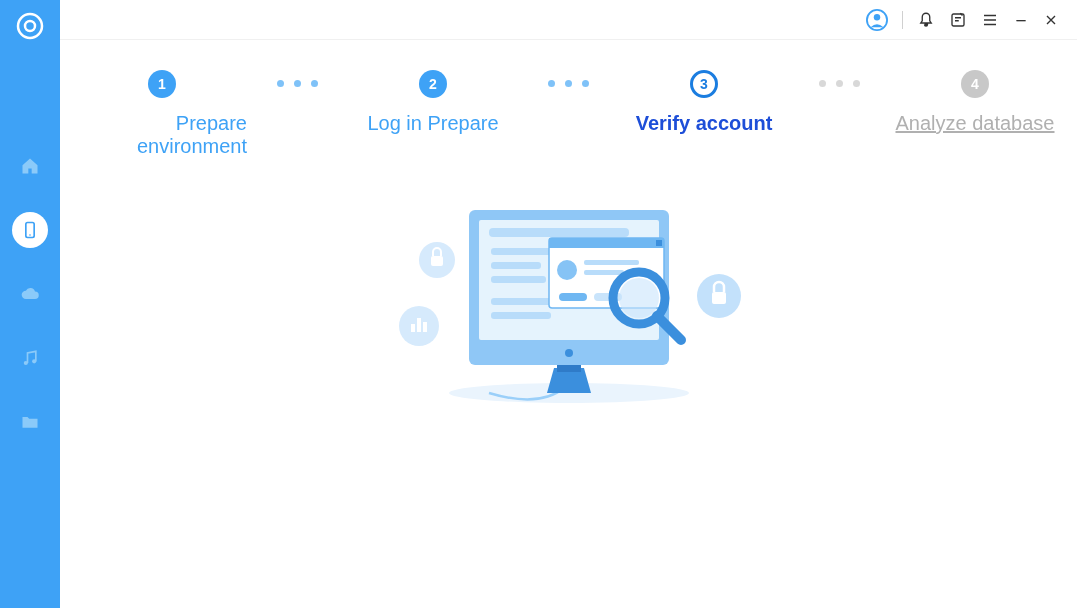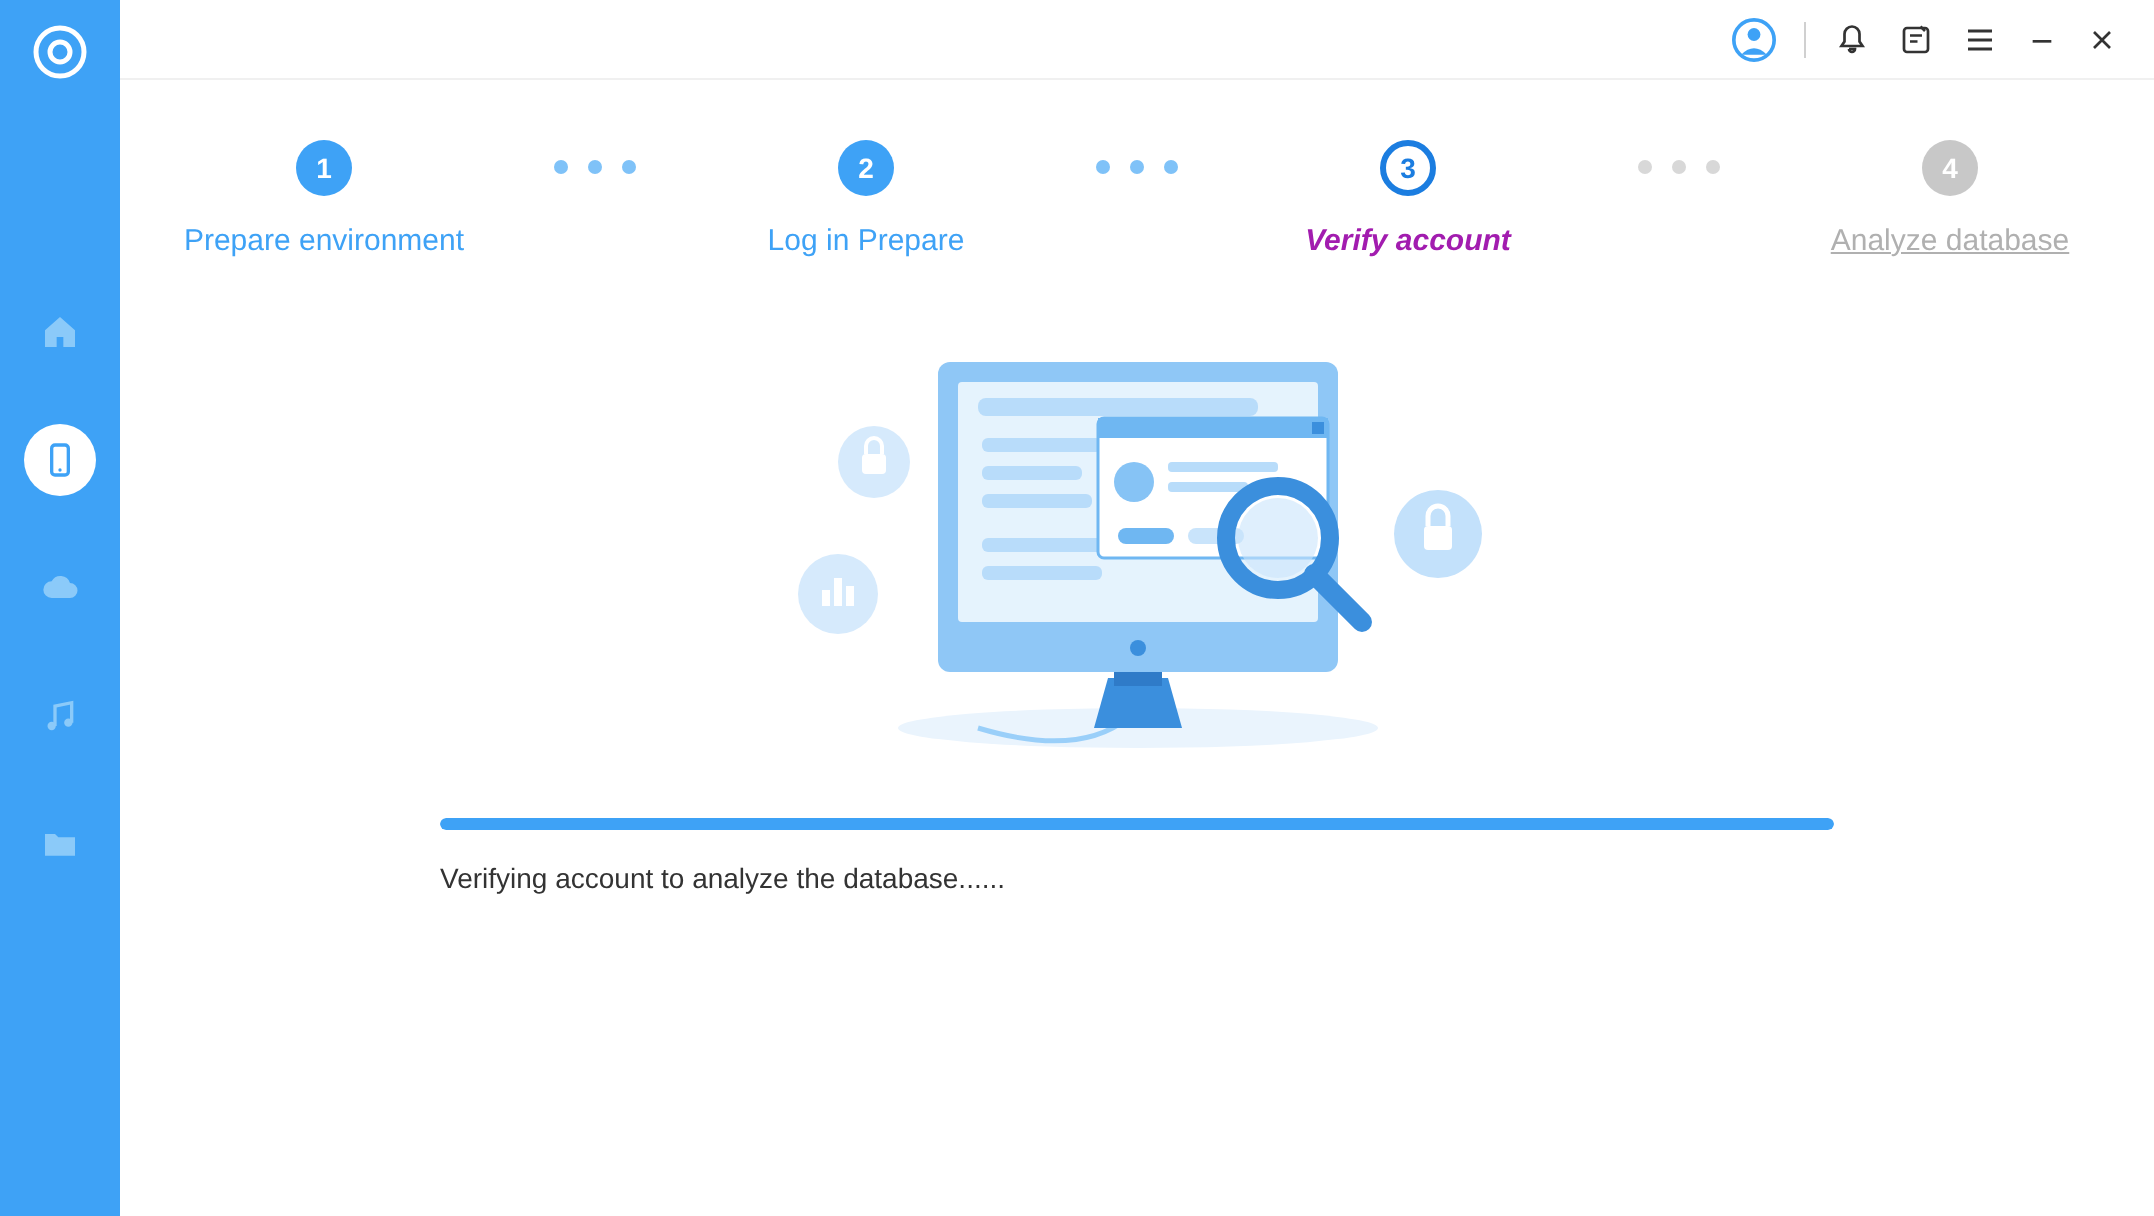--- a/index.html
+++ b/index.html
@@ -94,25 +94,25 @@
       background: #fff;
       border: 3px solid #1B7DE0;
       color: #1B7DE0;
       font-weight: 700;
     }
     .step-circle.pending {
       background: #C8C8C8;
       color: #fff;
     }
     .step-label {
-      font-size: 15px;
-      text-align: left;
+      font-size: 20px;
+      text-align: right;
     }
     .step-label.completed { color: #3EA2F6; }
-    .step-label.active { color: #a21caf; font-weight: 700; font-style: italic; }
+    .step-label.active { color: #1d4ed8; font-weight: 700; }
     .step-label.pending { color: #B0B0B0; text-decoration: underline; }
     .dots {
       display: flex;
       gap: 10px;
       margin-top: 10px;
     }
     .dot {
       width: 7px;
       height: 7px;
       border-radius: 50%;
@@ -304,19 +304,13 @@
       <rect x="52" y="126" width="4" height="8" fill="#fff"></rect>
       <rect x="58" y="120" width="4" height="14" fill="#fff"></rect>
       <rect x="64" y="124" width="4" height="10" fill="#fff"></rect>
 
       <circle cx="360" cy="98" r="22" fill="#C3E1FB"></circle>
       <rect x="353" y="94" width="14" height="12" rx="2" fill="#fff"></rect>
       <path d="M355 94 V89 A5 5 0 0 1 365 89 V94" fill="none" stroke="#fff" stroke-width="2.5"></path>
     </svg>
   </div>
 
-  <div class="progress-area">
-    <div class="progress-bar">
-      <div class="progress-fill" style="width:100%"></div>
-    </div>
-    <div class="status-text">Verifying account to analyze the database......</div>
-  </div>
 </div>
 
 </body></html>

